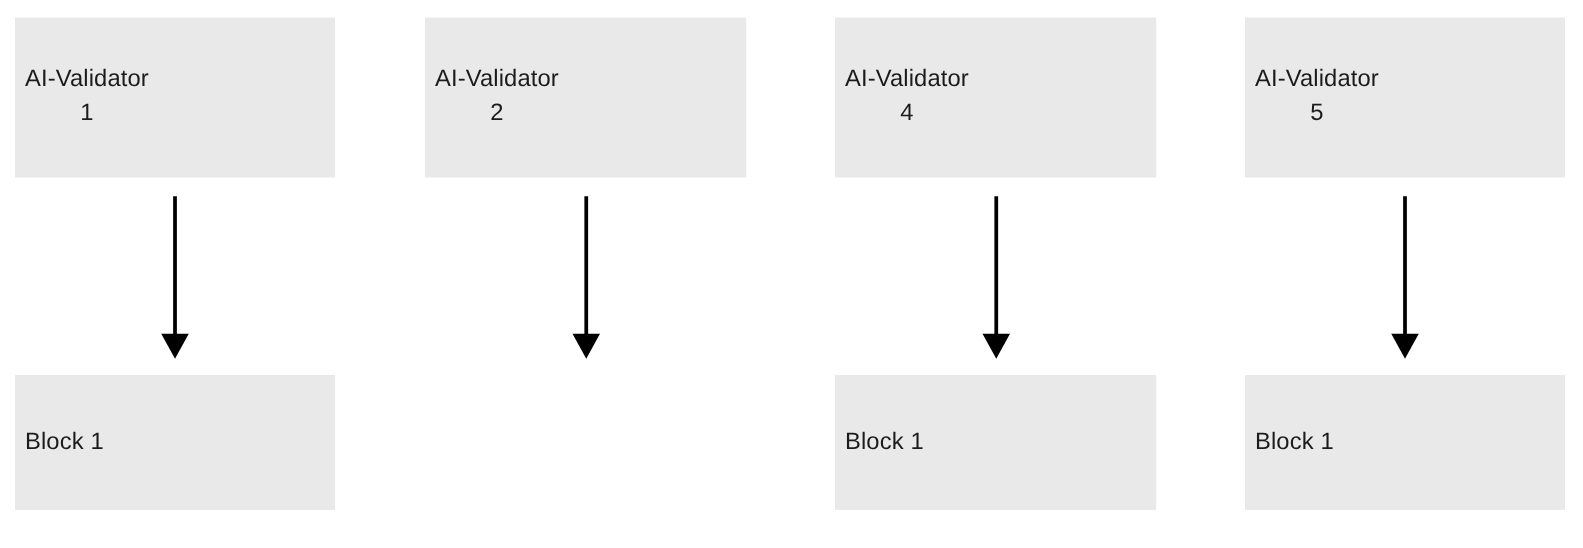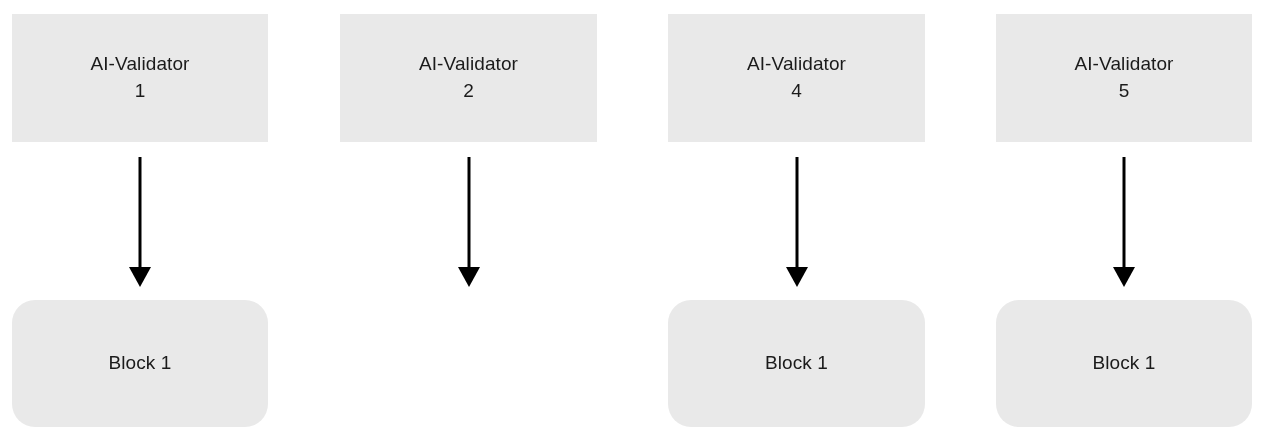--- a/index.html
+++ b/index.html
@@ -25,35 +25,33 @@
     height: 438px;
   }
   .node-box {
     position: absolute;
     left: 0;
     width: 100%;
     box-sizing: border-box;
     background: #e9e9e9;
     display: flex;
     align-items: center;
-    justify-content: center;
     text-align: center;
     color: #1b1b1b;
     font-size: 19px;
     line-height: 1.42;
     letter-spacing: 0.1px;
   }
   .node-box.validator {
     top: 14px;
     height: 128px;
   }
   .node-box.block {
     top: 300px;
-    height: 127px;
-    border-radius: 23px;
+    height: 108px;
   }
   .node-label {
     display: block;
     padding: 0 8px;
     white-space: pre-line;
   }
   .arrow {
     position: absolute;
     top: 155px;
     left: 50%;

